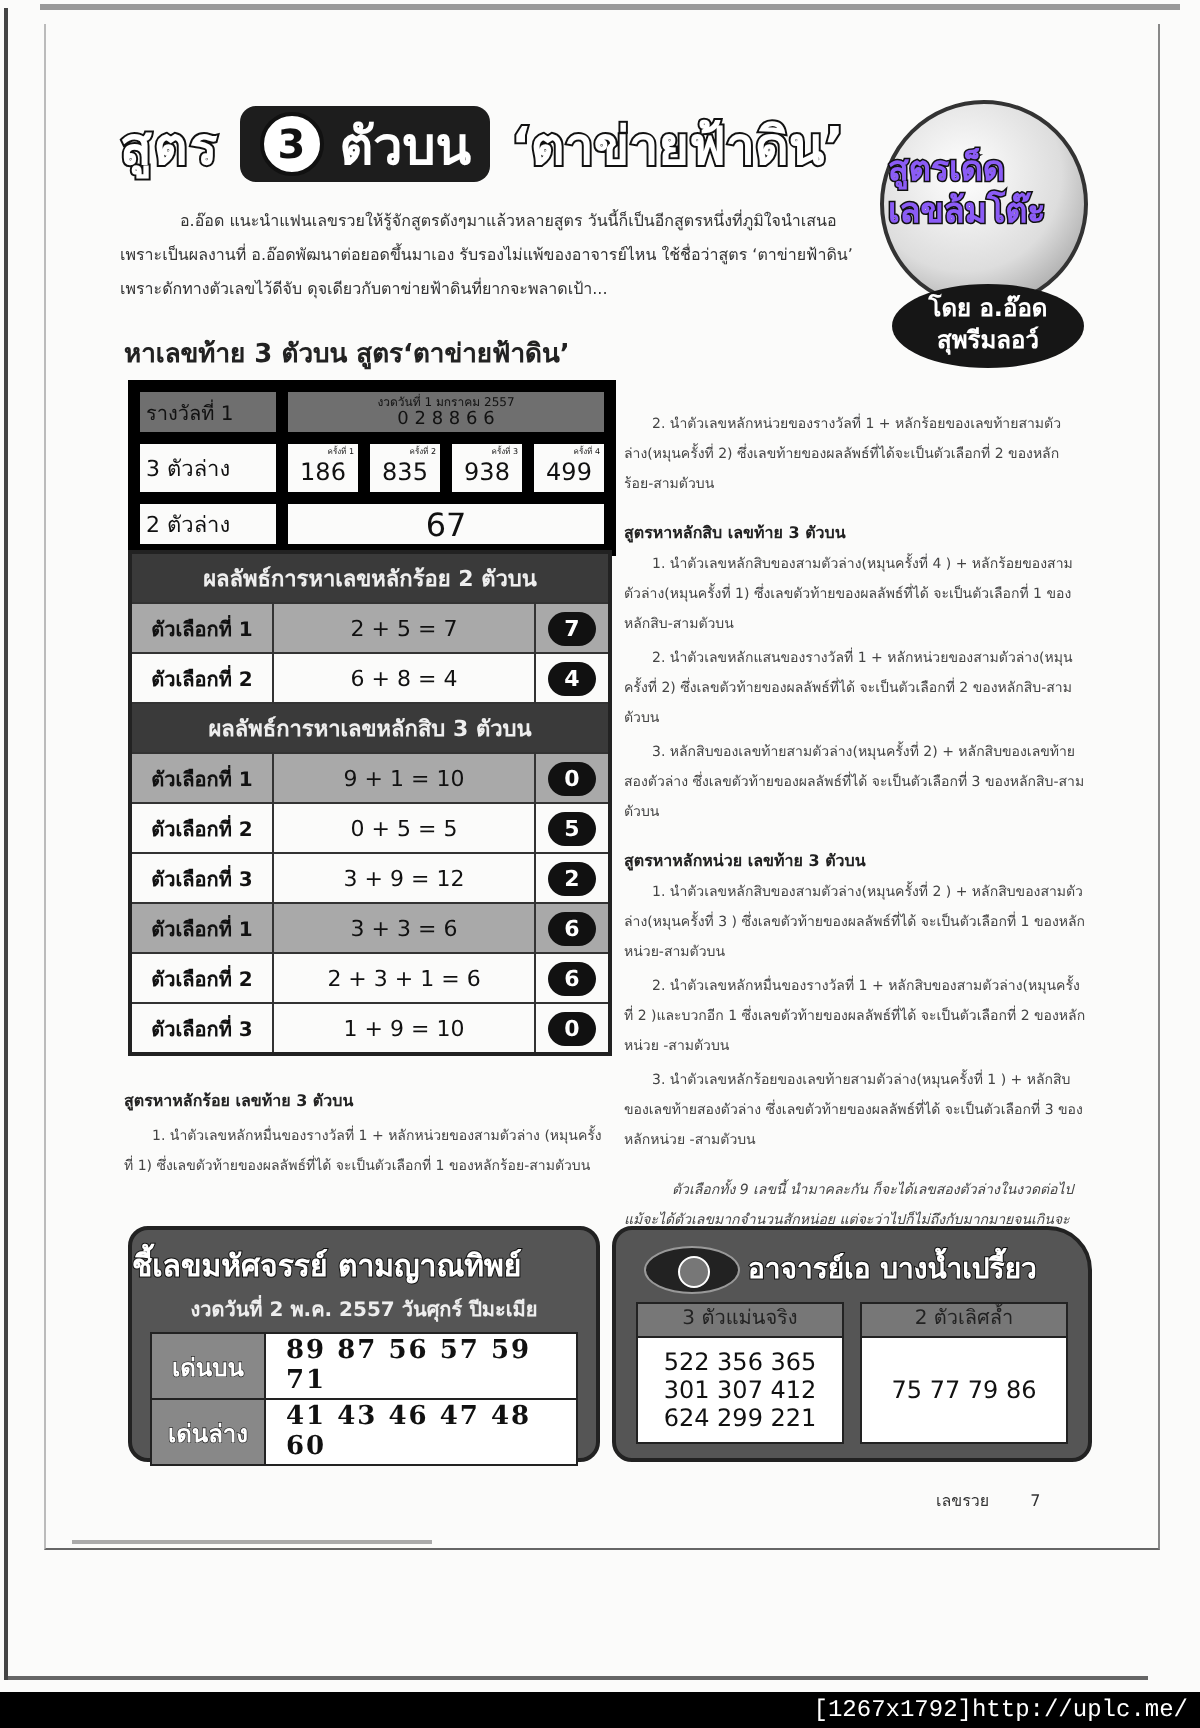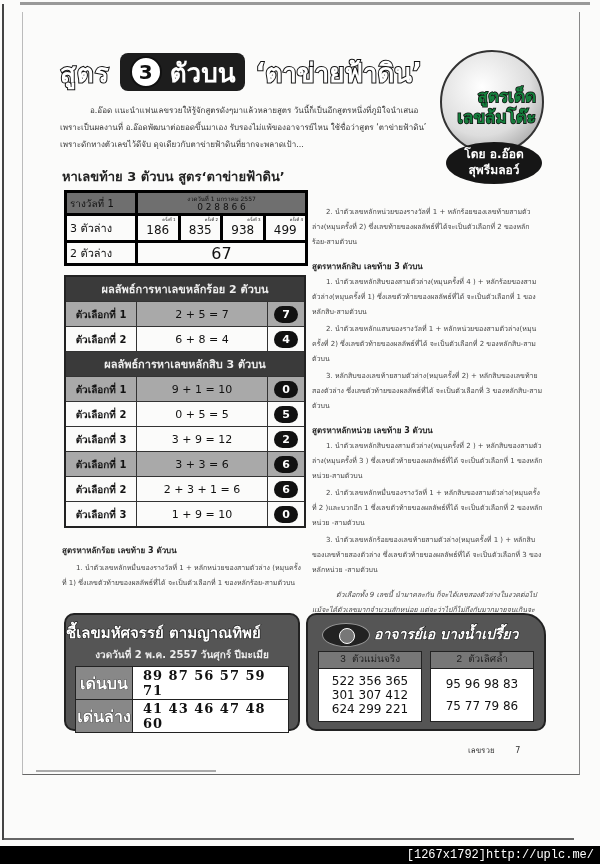--- a/index.html
+++ b/index.html
@@ -39,34 +39,34 @@
     border: 2px solid #111;
   }
   .title-pill .pill-text { color: #fff; font-weight: bold; font-size: 26px; }
   .title-quote {
     font-weight: bold; font-size: 26px; color: #fff; -webkit-text-stroke: 2px #111; paint-order: stroke fill;
   }
 
   
   .ball { position: absolute; left: 440px; top: 50px; width: 100px; height: 100px; border-radius: 50%;
     background: radial-gradient(circle at 40% 35%, #fff 0%, #ddd 55%, #888 100%); border: 2px solid #333; }
-  .ball-text { position: absolute; left: 444px; top: 86px; width: 92px; text-align: right; font-size: 17px; line-height: 21px; color: #15803d;
+  .ball-text { position: absolute; left: 444px; top: 75px; width: 92px; text-align: left; font-size: 17px; line-height: 21px; color: #8b5cf6;
     -webkit-text-stroke: 1.5px #111; paint-order: stroke fill; font-weight: bold; }
   .ball-base { position: absolute; left: 446px; top: 142px; width: 96px; height: 42px; border-radius: 48px / 21px; background: #161616; }
   .ball-base-text { position: absolute; left: 446px; top: 146px; width: 96px; text-align: center; color: #fff; font-size: 12px; line-height: 16px; font-weight: bold; }
 
   
   .intro { position: absolute; left: 60px; top: 94px; width: 380px; font-size: 8px; line-height: 17px; color: #333; text-indent: 30px; }
 
   
   .subtitle { position: absolute; left: 62px; top: 166px; font-size: 13px; font-weight: bold; color: #222; }
 
   
   .prize { position: absolute; left: 64px; top: 190px; width: 244px; border: 1px solid #222; border-collapse: collapse; }
-  .prize td { border: 3px solid #000000; font-size: 11px; color: #111; height: 20px; padding: 0 3px; }
+  .prize td { border: 6px solid #000000; font-size: 11px; color: #111; height: 20px; padding: 0 3px; }
   .prize .hdr { background: #6f6f6f; color: #e8e8e8; height: 20px; }
   .prize .hdr-label { font-size: 10px; }
   .prize .hdr-info { font-size: 9px; text-align: center; line-height: 9px; }
   .prize .hdr-info .date { font-size: 6px; display: block; }
   .prize .lbl { width: 62px; font-size: 11px; }
   .prize .n { text-align: center; font-size: 12px; position: relative; padding-top: 4px; }
   .prize .n .tiny { position: absolute; right: 2px; top: 0; font-size: 4px; }
   .prize .big { text-align: center; font-size: 16px; }
 
   
@@ -92,29 +92,29 @@
 
   
   .box { position: absolute; border-radius: 10px; background: #555; border: 2px solid #222; }
   .box1 { left: 64px; top: 613px; width: 232px; height: 114px; }
   .box2 { left: 306px; top: 613px; width: 236px; height: 114px; border-radius: 10px 22px 10px 10px; }
   .box-title { color: #fff; font-weight: bold; font-size: 15px; -webkit-text-stroke: 1px #111; paint-order: stroke fill; }
   .box1 .box-title { margin-top: 6px; }
   .box-sub { color: #eee; font-size: 10px; text-align: center; font-weight: bold; margin-top: 2px; }
   .tip-table { margin: 4px auto 0; width: 214px; border-collapse: collapse; }
   .tip-table td { border: 1px solid #222; height: 24px; font-size: 13px; font-weight: bold; font-family: "DejaVu Serif", serif; }
-  .tip-table .tl { width: 54px; background: #888; color: #fff; text-align: center; font-family: "DejaVu Sans", sans-serif; font-size: 16px; -webkit-text-stroke: .6px #111; paint-order: stroke fill; }
+  .tip-table .tl { width: 54px; background: #888; color: #fff; text-align: center; font-family: "DejaVu Sans", sans-serif; font-size: 12px; -webkit-text-stroke: .6px #111; paint-order: stroke fill; }
   .tip-table .tv { background: #fff; color: #111; padding-left: 10px; letter-spacing: 1px; }
 
   .eye { position: absolute; left: 14px; top: 8px; width: 46px; height: 22px; border-radius: 50%; background: #222; border: 1px solid #999; }
   .eye::after { content: ""; position: absolute; left: 16px; top: 4px; width: 14px; height: 14px; border-radius: 50%; background: #777; border: 1px solid #fff; }
-  .box2 .box-title { position: absolute; left: 66px; top: 8px; font-size: 14px; font-style: italic; }
+  .box2 .box-title { position: absolute; left: 66px; top: 8px; font-size: 14px; }
   .cols { position: absolute; left: 10px; top: 36px; width: 216px; display: flex; gap: 8px; }
   .col { flex: 1; }
-  .col-head { background: #777; color: #222; font-size: 10px; text-align: center; height: 16px; line-height: 16px; border: 1px solid #222; font-family: Liberation Mono, monospace; }
+  .col-head { background: #777; color: #222; font-size: 10px; text-align: center; height: 16px; line-height: 16px; border: 1px solid #222; }
   .col-body { background: #fff; color: #111; font-size: 12px; text-align: center; height: 52px; display: flex; flex-direction: column; justify-content: center; line-height: 14px; border: 1px solid #222; border-top: none; }
 
   .footer { position: absolute; left: 468px; top: 744px; font-size: 8px; color: #333; }
   .footer .pg { margin-left: 18px; }
 </style>
 </head>
 <body>
 
 <div class="page">
   <div class="page-top-line"></div>
@@ -269,21 +269,20 @@
         <div class="col-head">3 ตัวแม่นจริง</div>
         <div class="col-body">
           <div>522 356 365</div>
           <div>301 307 412</div>
           <div>624 299 221</div>
         </div>
       </div>
       <div class="col">
         <div class="col-head">2 ตัวเลิศล้ำ</div>
         <div class="col-body" style="line-height:22px;">
-          <div>95 96 98 83</div>
           <div>75 77 79 86</div>
         </div>
       </div>
     </div>
   </div>
 
   <div class="footer">
     <span>เลขรวย</span>
     <span class="pg">7</span>
   </div>

